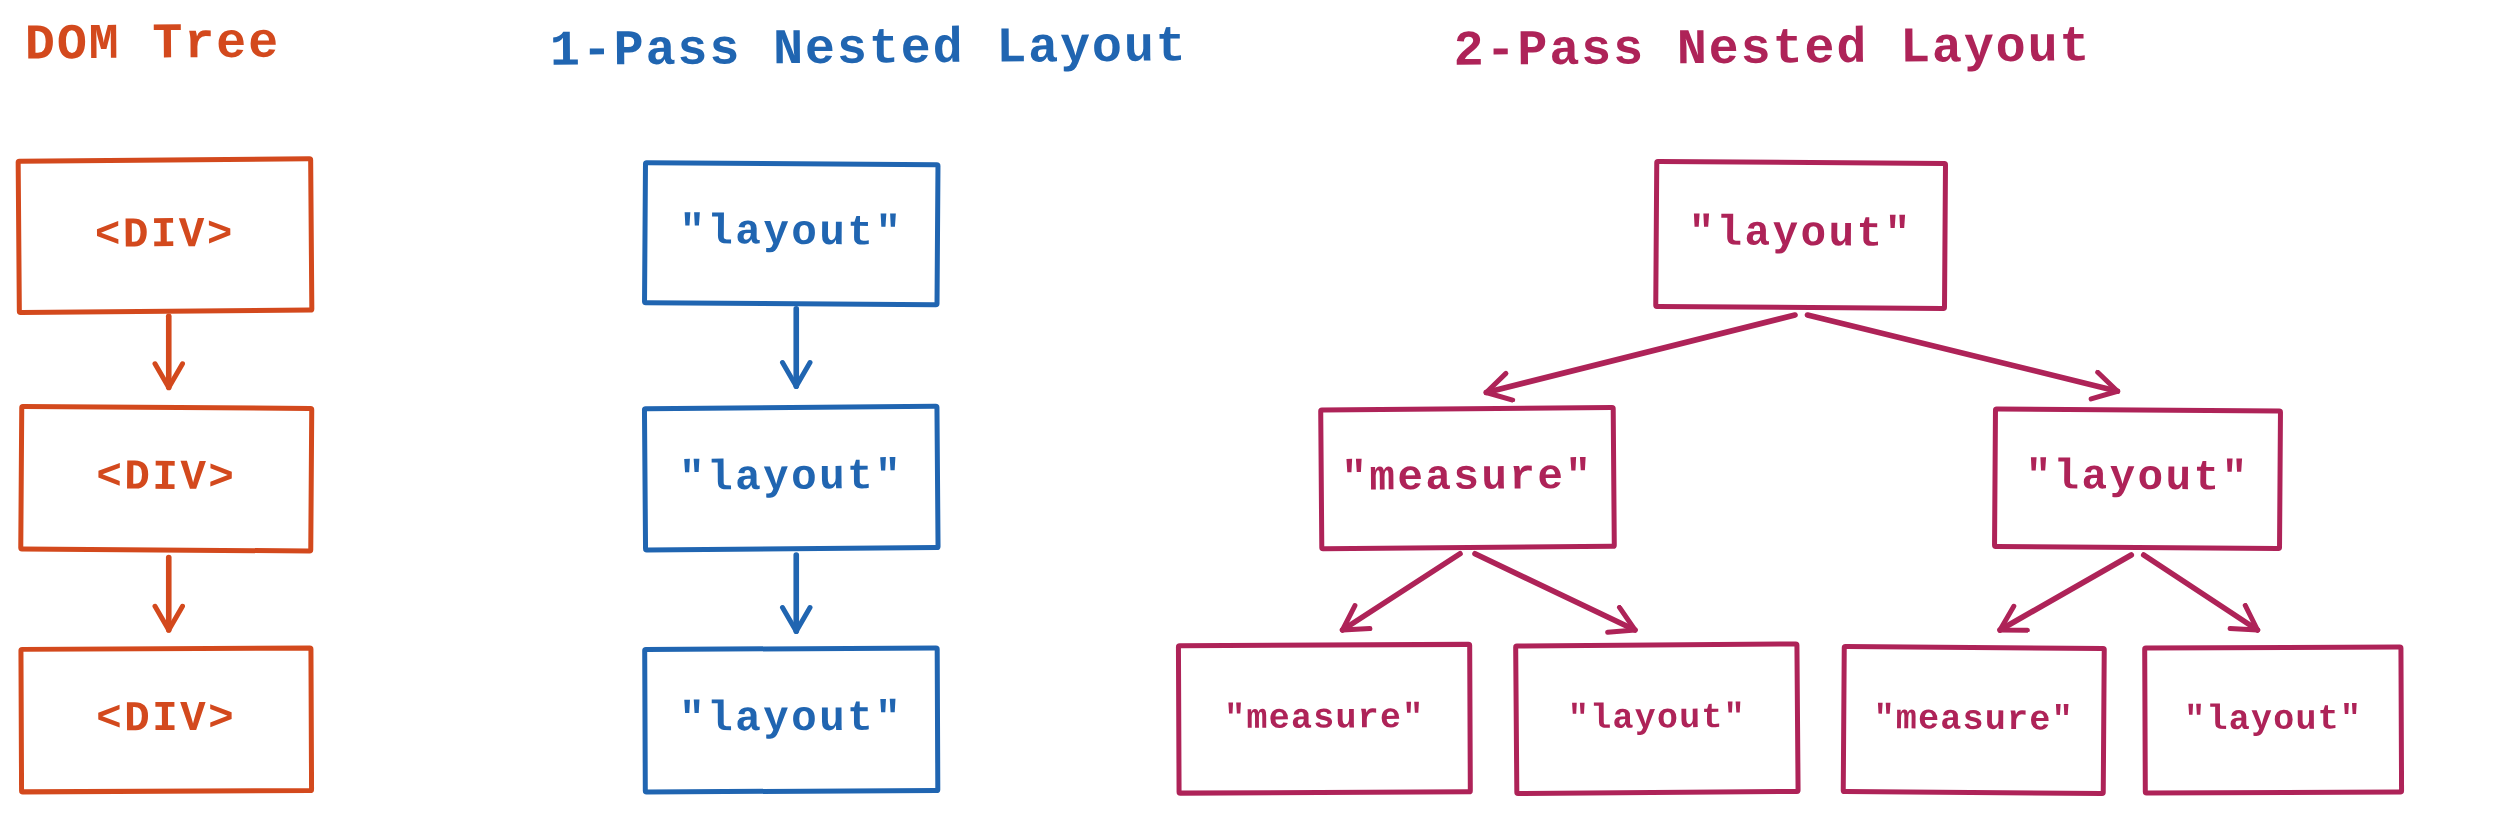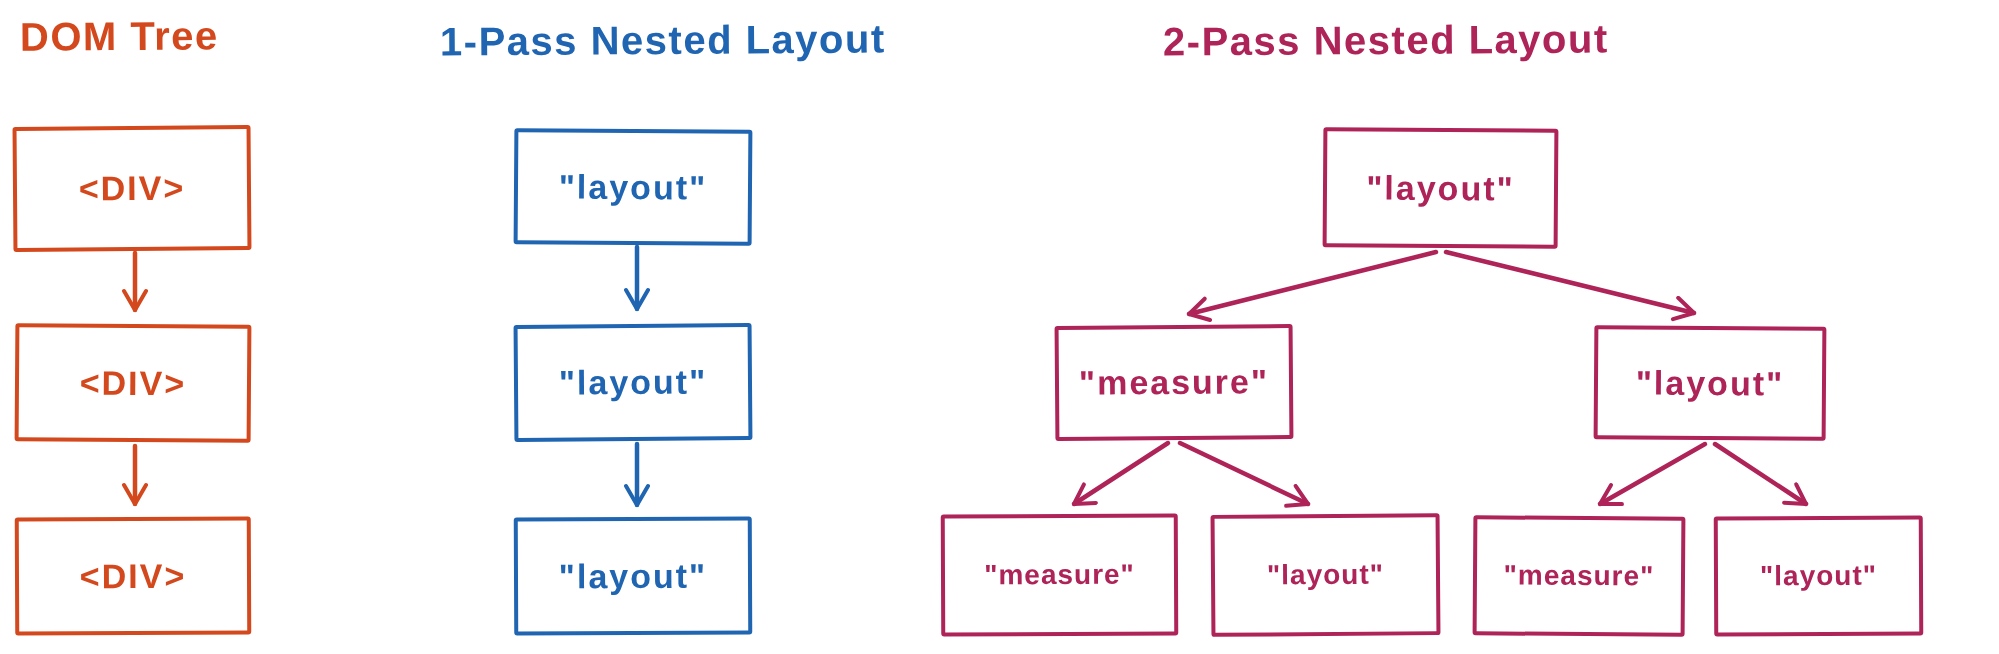--- a/index.html
+++ b/index.html
@@ -1,20 +1,20 @@
 <!DOCTYPE html>
 <html><head>
 <meta charset="utf-8">
 <style>
   html,body{margin:0;padding:0;background:#ffffff;}
   .canvas{
     position:relative;
     width:1999px;height:654px;
     background:#ffffff;
-    font-family:Liberation Sans, sans-serif;
+    font-family:Liberation Mono, monospace;
     overflow:hidden;
   }
   .title{
     position:absolute;
     font-weight:bold;
     font-size:40px;
     letter-spacing:1.5px;
     white-space:nowrap;
     transform:rotate(-0.4deg);
   }

